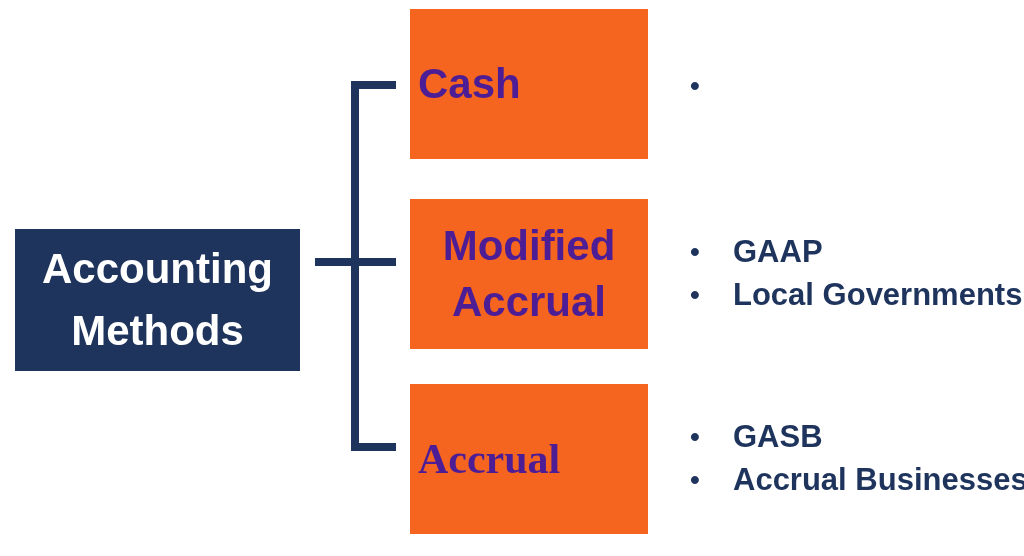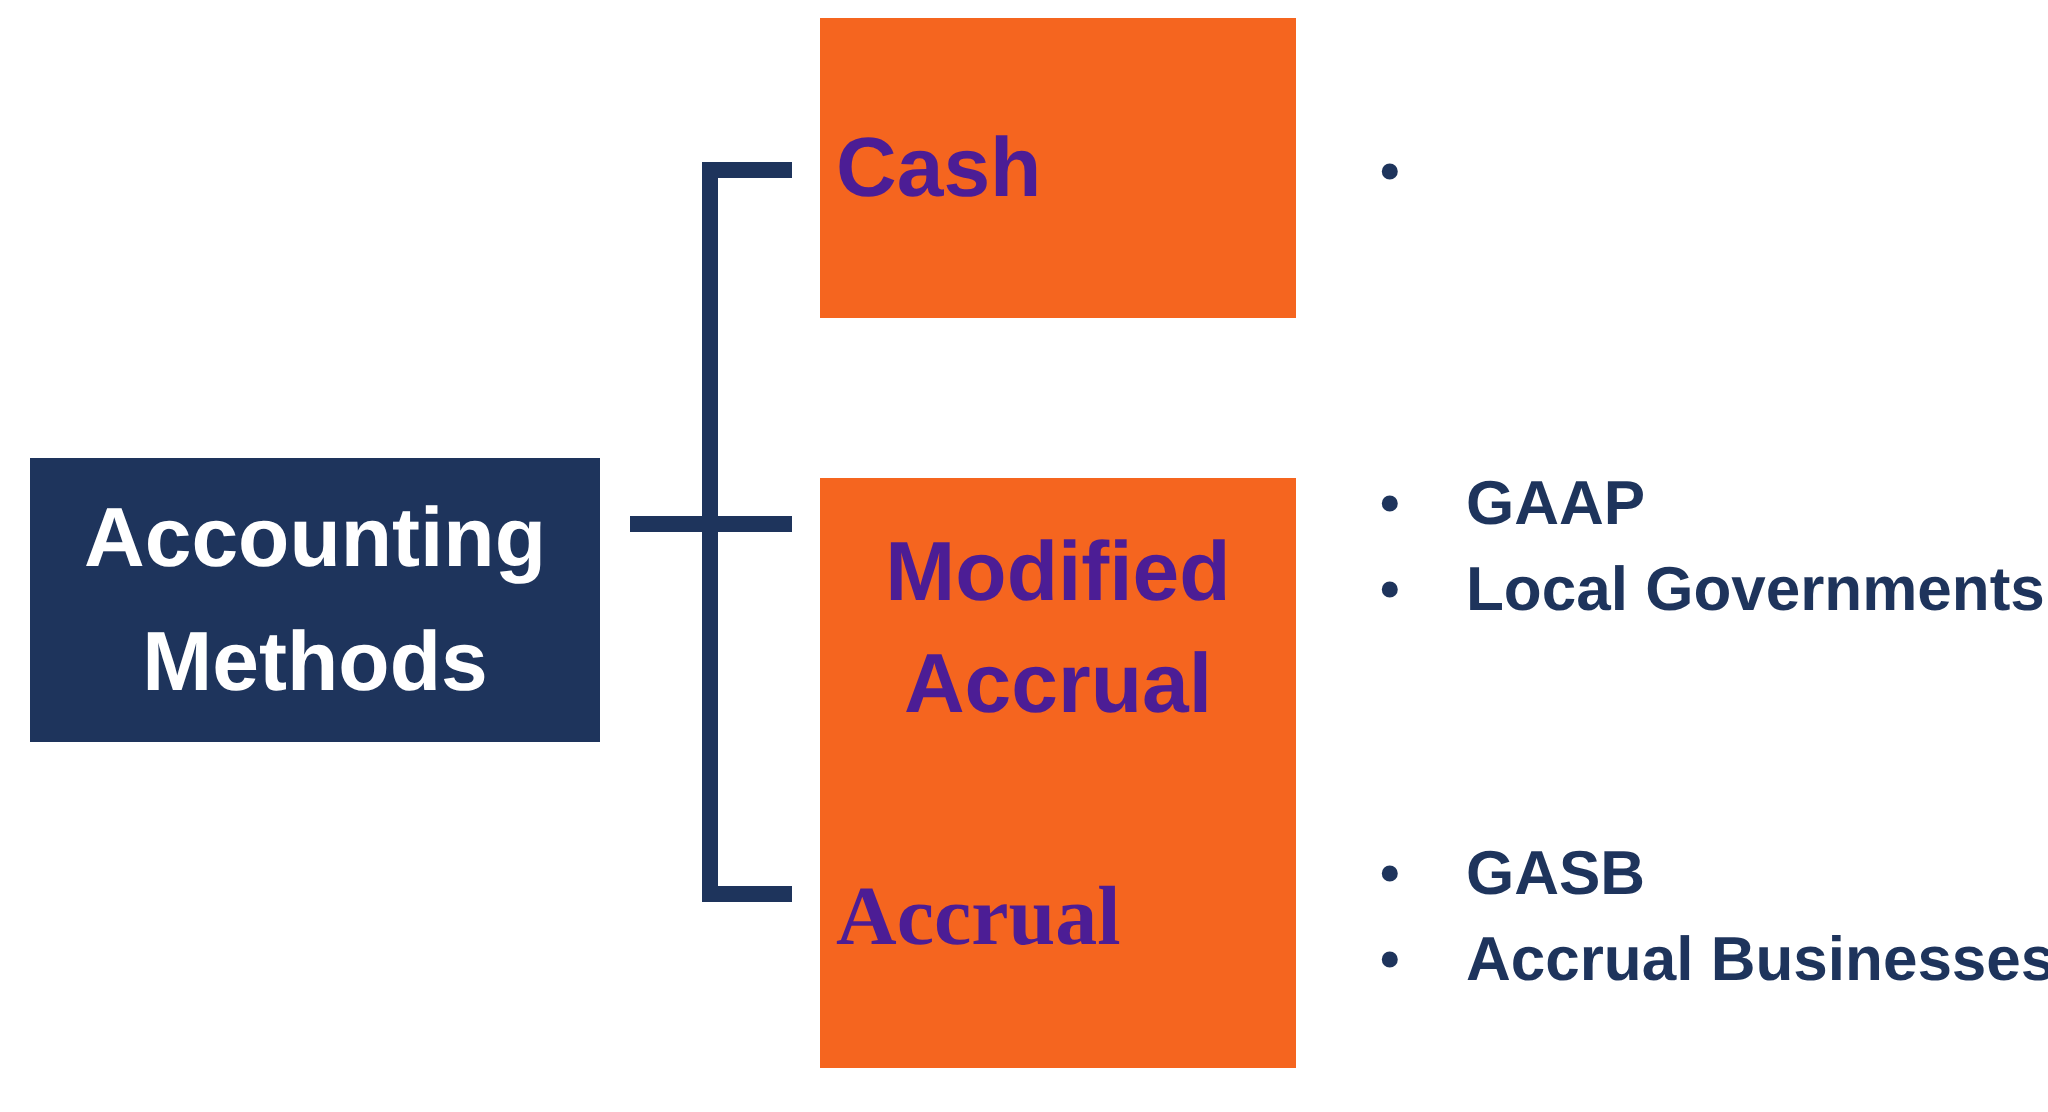--- a/index.html
+++ b/index.html
@@ -30,21 +30,21 @@
     position: absolute;
     left: 410px; width: 238px; height: 150px;
     background: #F5651F;
     color: #4c1d95;
     display: flex; align-items: center; justify-content: flex-start;
     text-align: center;
     font-size: 42px; font-weight: bold; line-height: 56px;
     padding: 0 8px; box-sizing: border-box;
   }
   .box-cash     { top: 9px; }
-  .box-modified { top: 199px; margin-top: 40px; }
+  .box-modified { top: 199px; }
   .box-accrual  { top: 384px; font-family: Liberation Serif, serif; }
 
   
   .line { position: absolute; background: #1E345C; }
   .line-vertical { left: 351px; top: 81px;  width: 8px;  height: 370px; }
   .branch-top    { left: 351px; top: 81px;  width: 45px; height: 8px; }
   .branch-middle { left: 315px; top: 258px; width: 81px; height: 8px; }
   .branch-bottom { left: 351px; top: 443px; width: 45px; height: 8px; }
 
   

